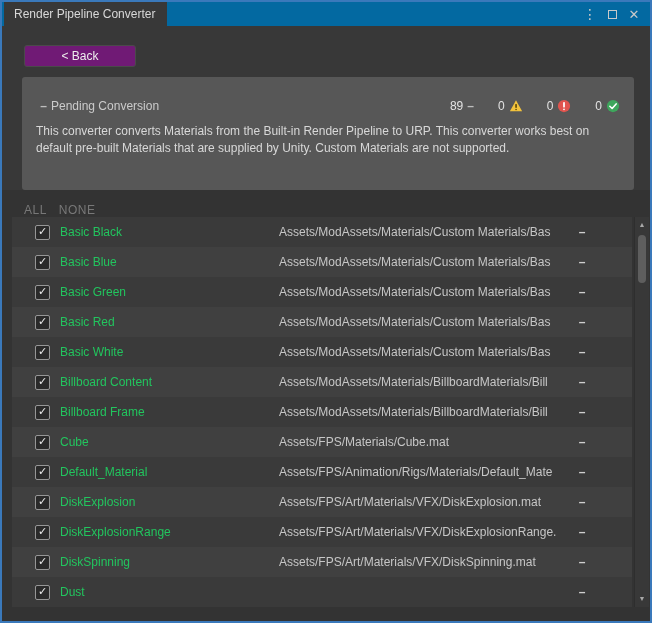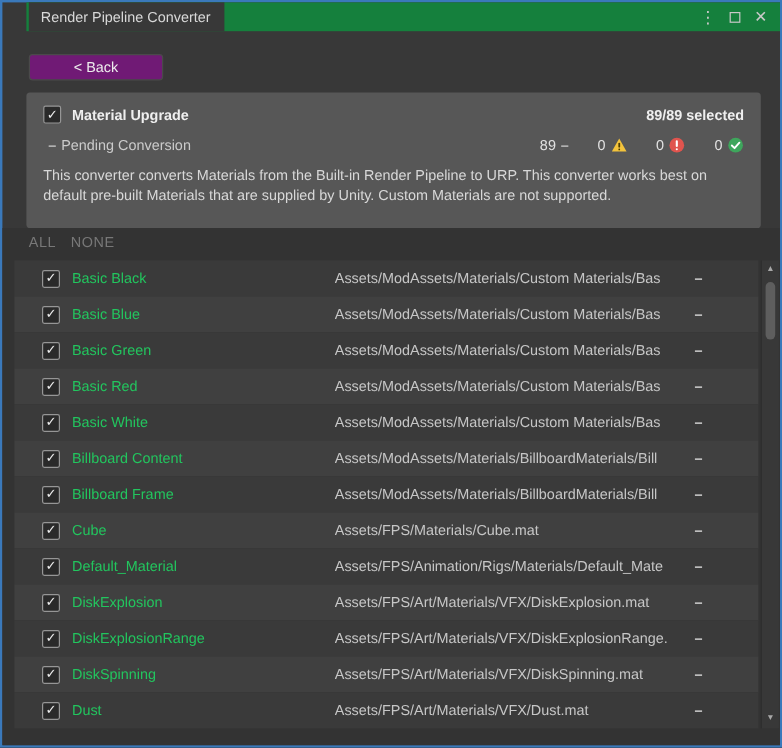--- a/index.html
+++ b/index.html
@@ -10,22 +10,22 @@
     background: #383838;
     border: 2px solid #3A79BB;
     position: relative;
     overflow: hidden;
     color: #D4D4D4;
   }
 
   
   .titlebar {
     position: absolute; left: 0; top: 0; right: 0; height: 24px;
-    background: #15803d;
-    display: flex; align-items: stretch; margin-left: 20px;
+    background: #0369a1;
+    display: flex; align-items: stretch;
   }
   .tab {
     width: 163px; background: #383838; margin-left: 2px;
     display: flex; align-items: center; padding-left: 10px;
     color: #D8D8D8; cursor: default;
   }
   .titlebar-icons {
     margin-left: auto; display: flex; align-items: center; gap: 6px;
     padding-right: 8px; color: #C9C9C9;
   }
@@ -71,21 +71,21 @@
 
   
   .list-section {
     position: absolute; left: 0; top: 188px; right: 0; bottom: 0;
     background: #333333;
   }
   .list-header {
     position: absolute; left: 22px; top: 5px; display: flex; gap: 12px;
     color: #787878; letter-spacing: 0.5px;
   }
-  .list-header span { cursor: default; }
+  .list-header span { cursor: default; margin-top: 8px; }
 
   .materials-list { position: absolute; left: 10px; top: 27px; width: 620px; }
   .mat-row {
     height: 30px; display: flex; align-items: center;
     padding-left: 23px; position: relative;
   }
   .mat-row.base { background: #3A3A3A; }
   .mat-row.alt  { background: #404040; }
   .mat-row .item-label { margin-left: 10px; color: #22c55e; }
   .mat-row .item-path {
@@ -126,25 +126,20 @@
     <div class="tb-icon">
         <div class="maximize-box"></div>
       </div>
     <div class="tb-icon">✕</div>
   </div>
 </div>
 
 <div class="back-btn">&lt; Back</div>
 
 <div class="panel">
-  <div class="panel-header">
-    <div class="checkbox checked"></div>
-    <span class="title">Material Upgrade</span>
-    <span class="summary">89/89 selected</span>
-  </div>
   <div class="pending-row">
     <span class="dash-icon">–</span>
     <span class="pending-label">Pending Conversion</span>
     <span class="counts">
       <span class="grp">
         <span>89</span>
         <span class="total-dash">–</span>
       </span>
       <span class="grp">
         <span>0</span>
@@ -255,21 +250,20 @@
   </div>
       <div class="mat-row alt">
     <div class="checkbox checked"></div>
     <span class="item-label">DiskSpinning</span>
     <span class="item-path">Assets/FPS/Art/Materials/VFX/DiskSpinning.mat</span>
     <span class="item-status">–</span>
   </div>
       <div class="mat-row base">
     <div class="checkbox checked"></div>
     <span class="item-label">Dust</span>
-    <span class="item-path">Assets/FPS/Art/Materials/VFX/Dust.mat</span>
     <span class="item-status">–</span>
   </div>
     </div>
 
   <div class="scrollbar">
     <div class="scroll-arrow up">▲</div>
     <div class="scroll-thumb"></div>
     <div class="scroll-arrow down">▼</div>
   </div>
 </div>

